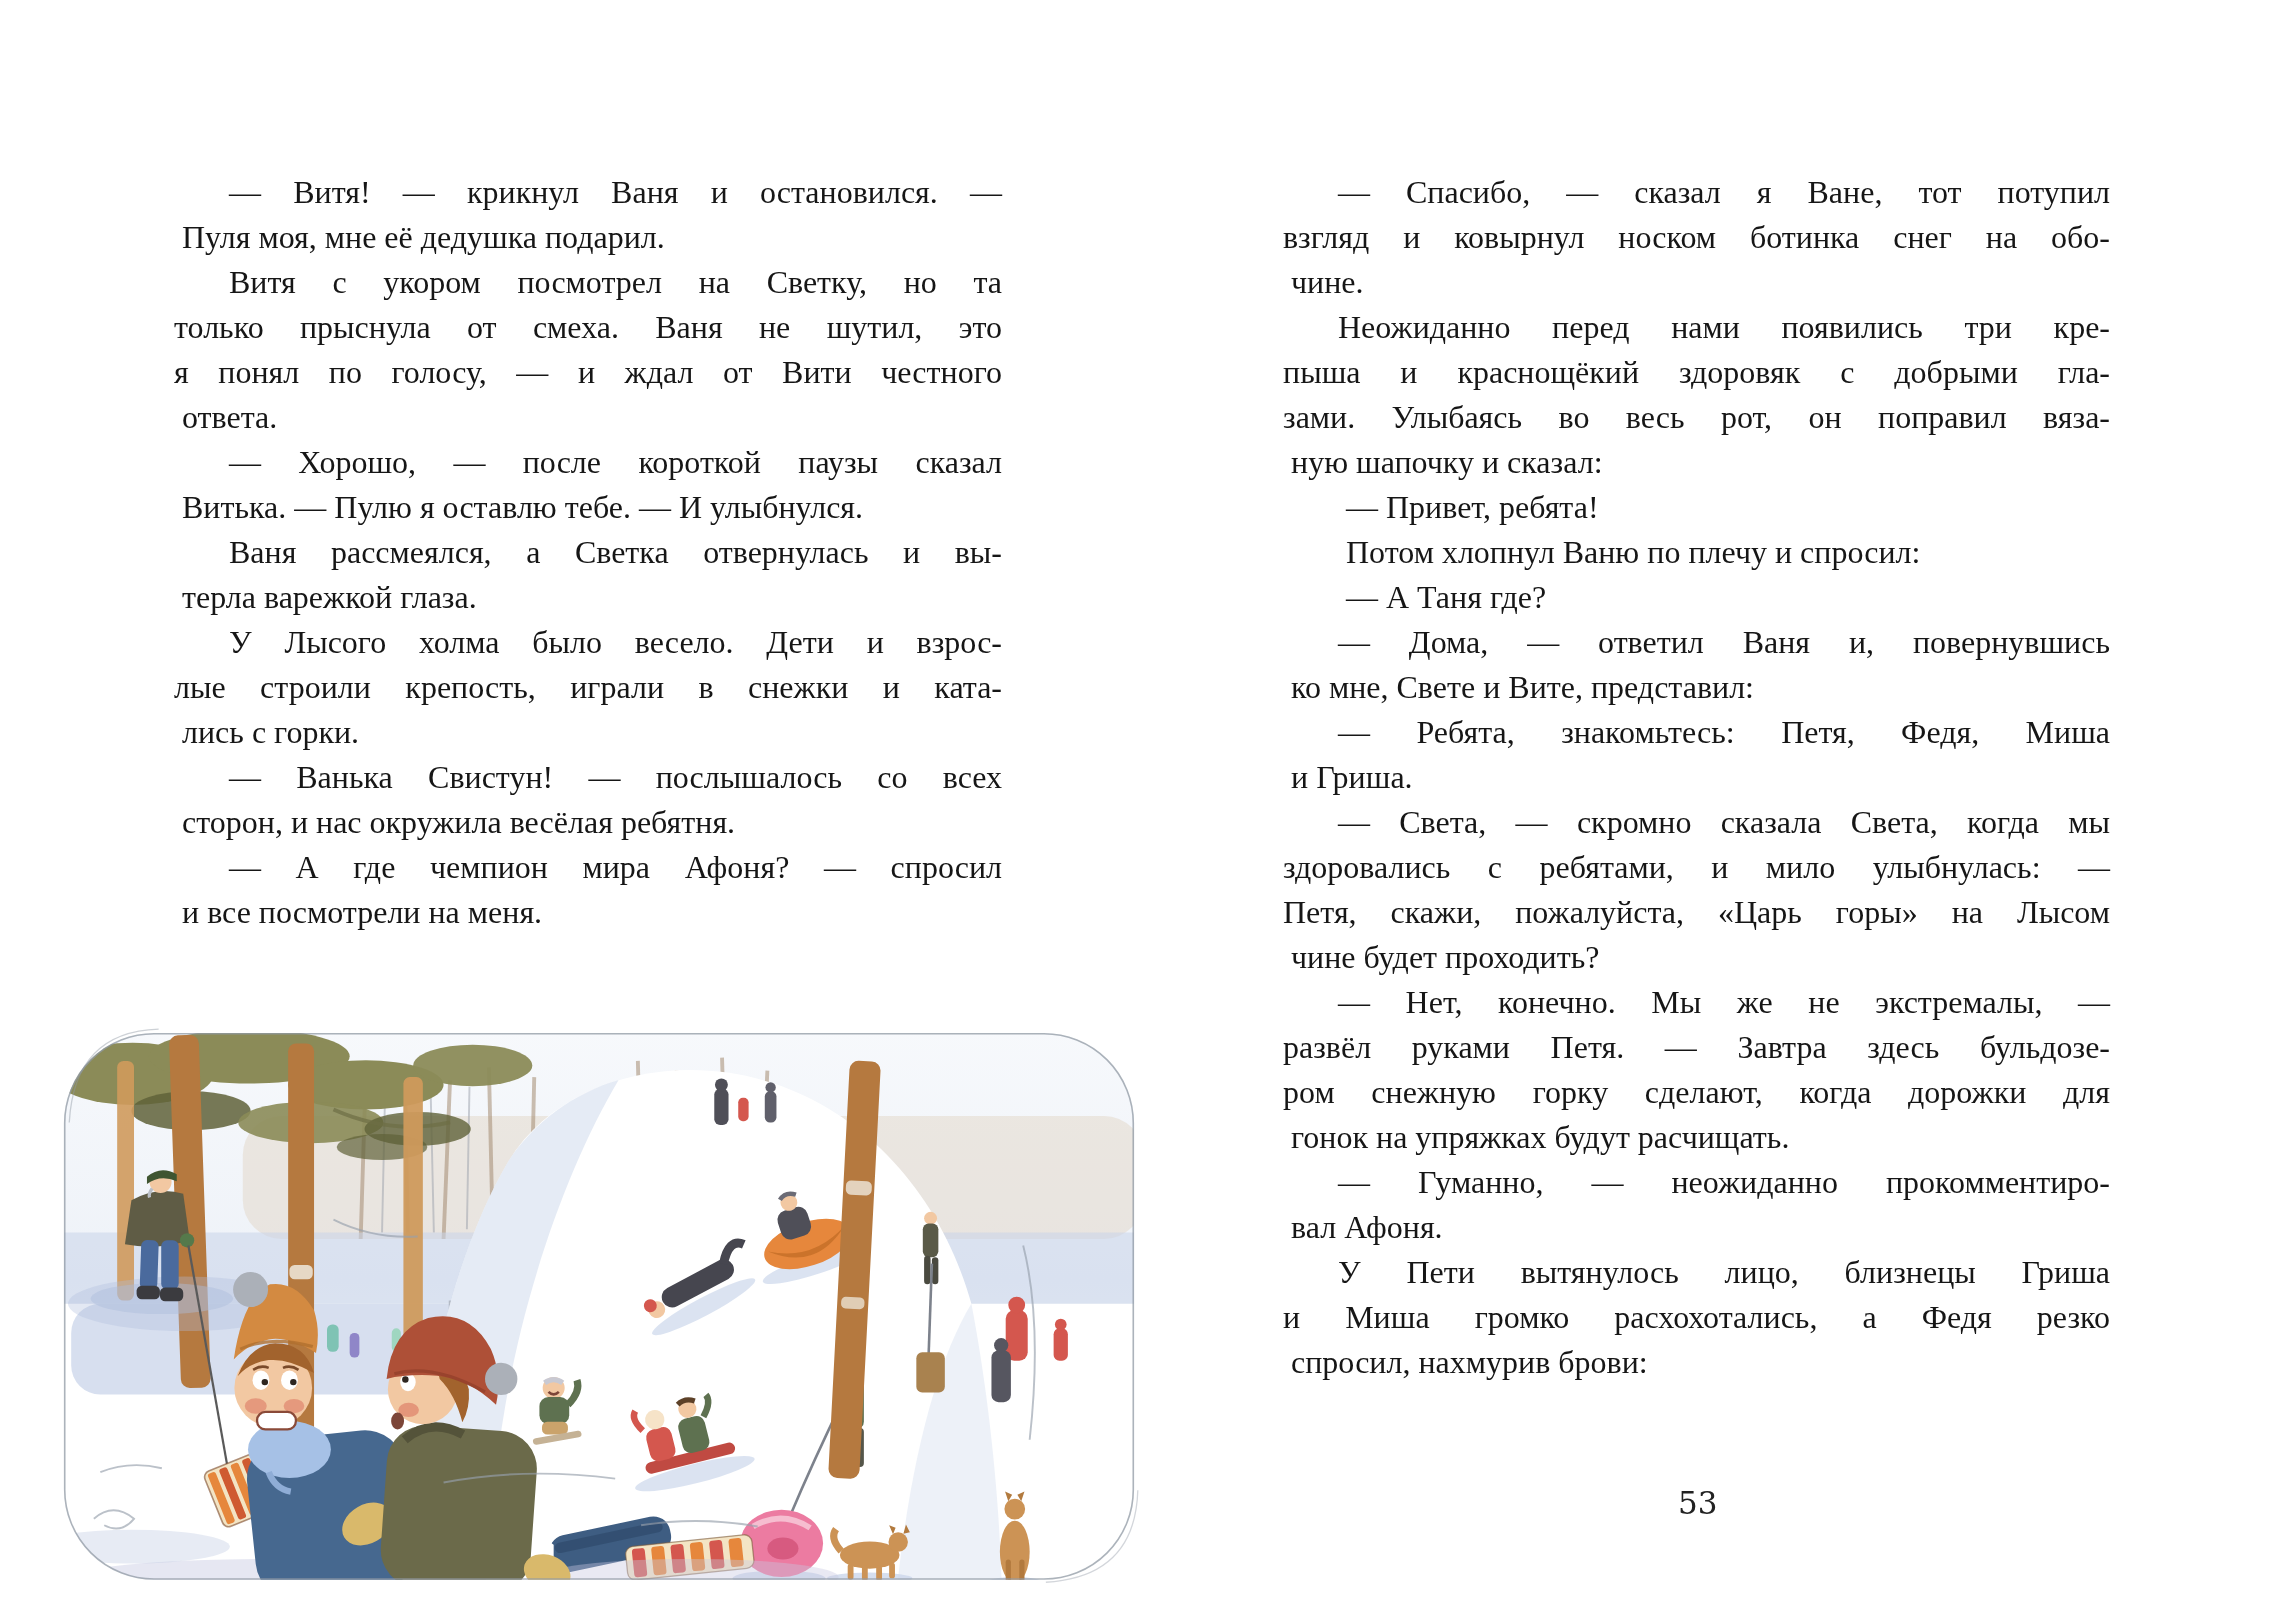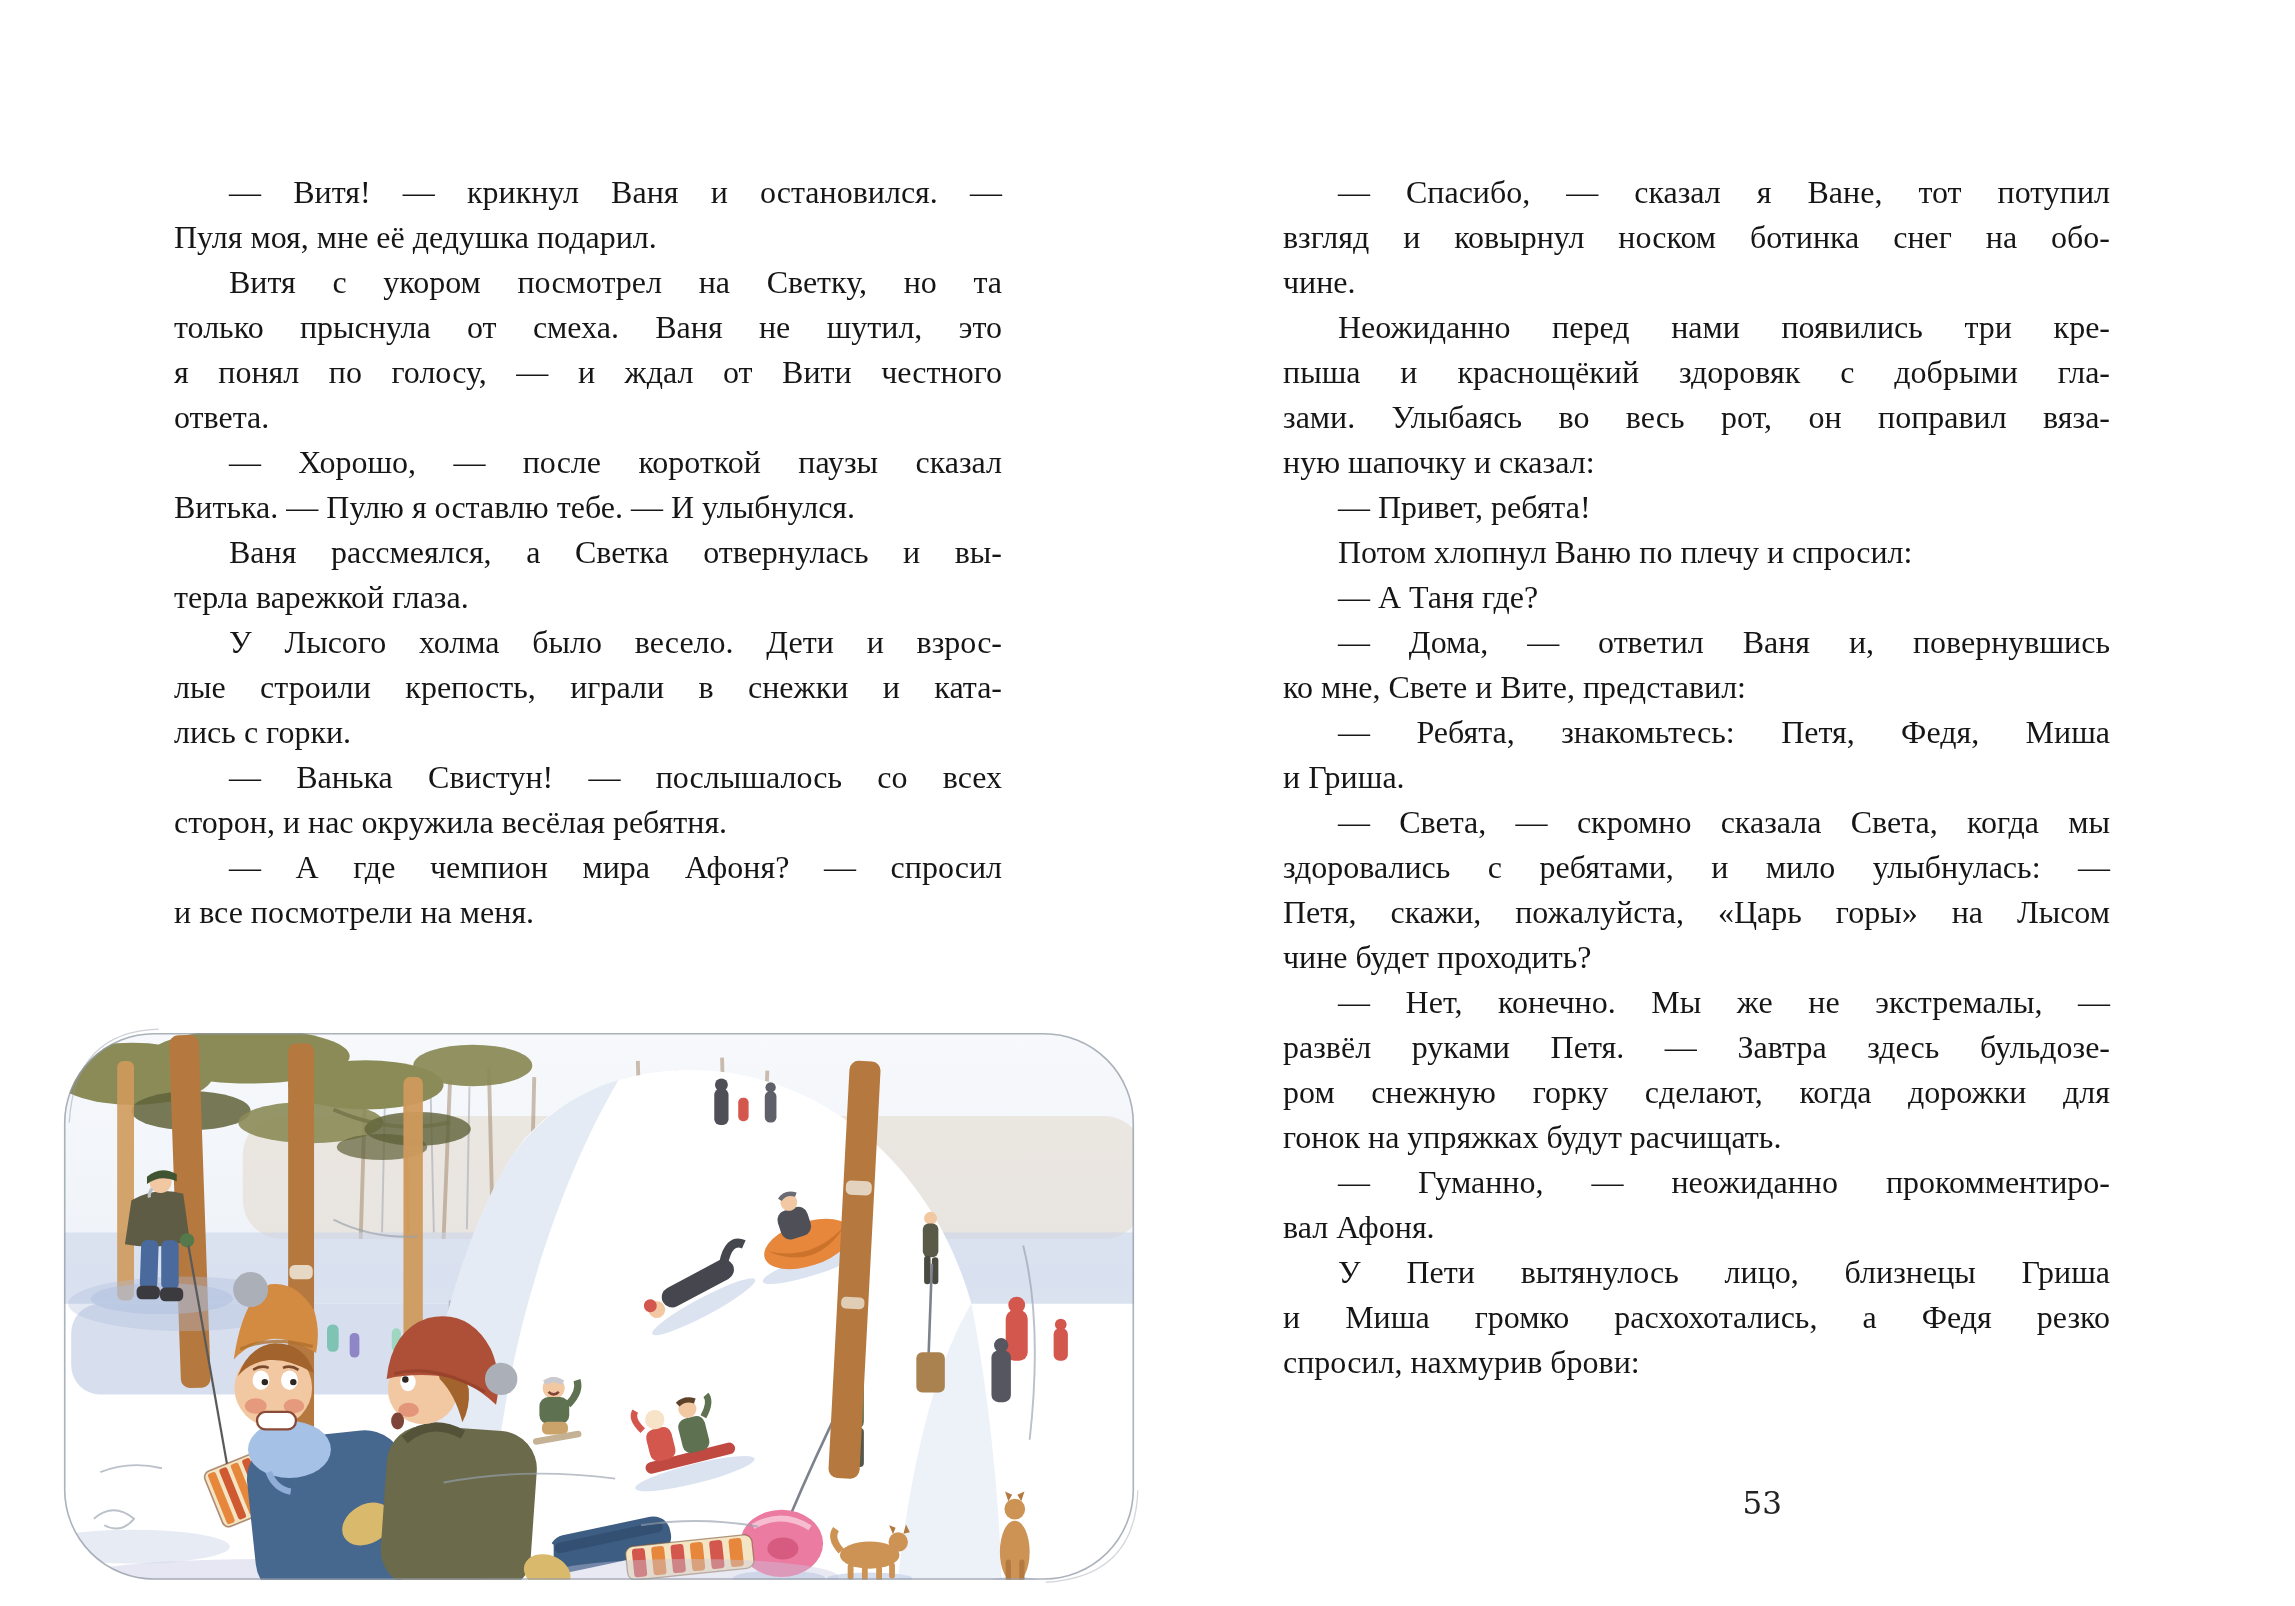--- a/index.html
+++ b/index.html
@@ -7,22 +7,22 @@
        font-family:"Liberation Serif", serif;color:#1a1a1a;}
   .page{position:absolute;top:0;height:1237px;}
   #left-page{left:0;width:1147px;}
   #right-page{left:1147px;width:1148px;}
   .text-col{position:absolute;font-size:32px;color:#161616;}
   #left-text{left:174px;top:170px;width:828px;}
   #right-text{left:136px;top:170px;width:827px;} 
   .tline{height:45px;line-height:45px;text-align:justify;text-align-last:justify;
          text-justify:inter-word;white-space:normal;overflow:visible;}
   .tline.first{text-indent:55px;}
-  .tline.last{text-align-last:left;}
-  #page-number{position:absolute;left:531px;top:1485px;width:104px;text-align:right;
+  .tline.last{text-align-last:left;margin-left:8px;}
+  #page-number{position:absolute;left:531px;top:1485px;width:104px;text-align:left;
                font-family:"DejaVu Serif", serif;font-size:31px;font-weight:normal;color:#222;}
   #illustration{position:absolute;left:55px;top:1025px;width:1088px;height:564px;}
   svg{display:block;}
 </style>
 </head>
 <body>
 
 <div class="page" id="left-page">
   <div class="text-col" id="left-text">
       <div class="tline first">— Витя! — крикнул Ваня и остановился. —</div>

